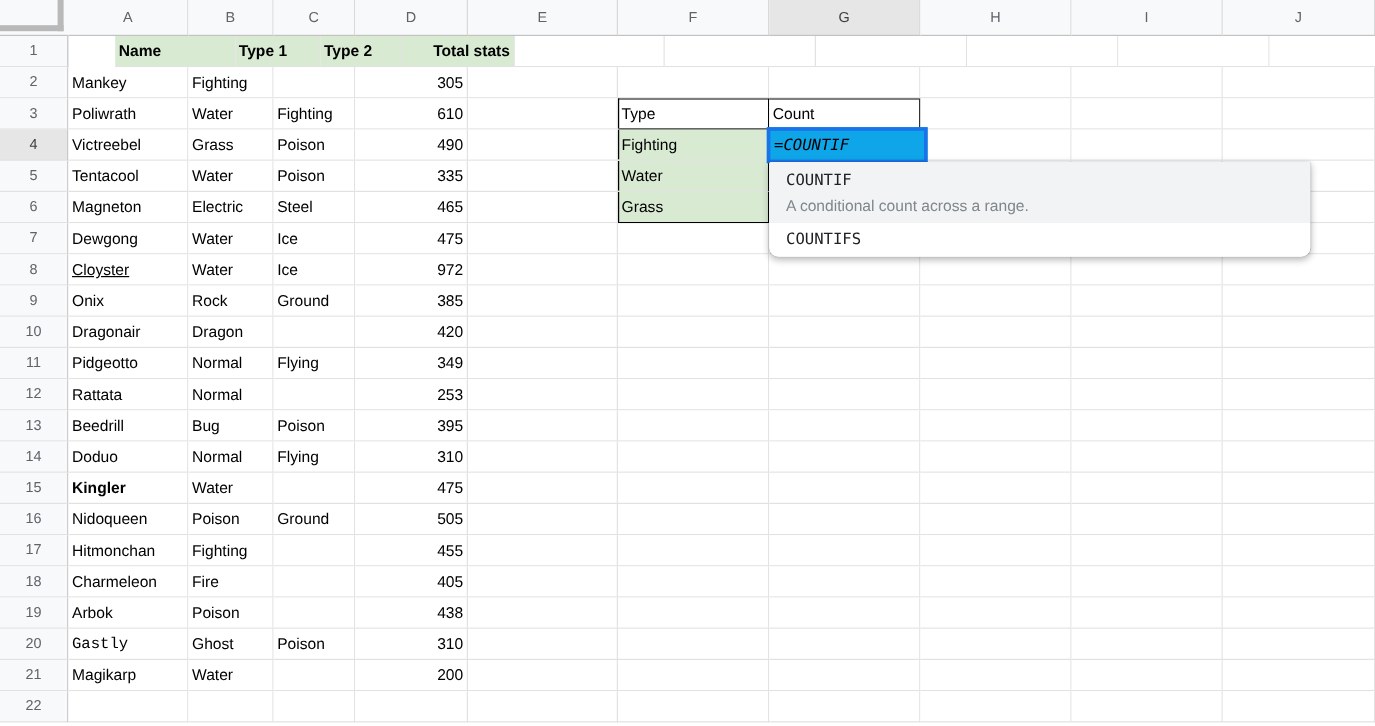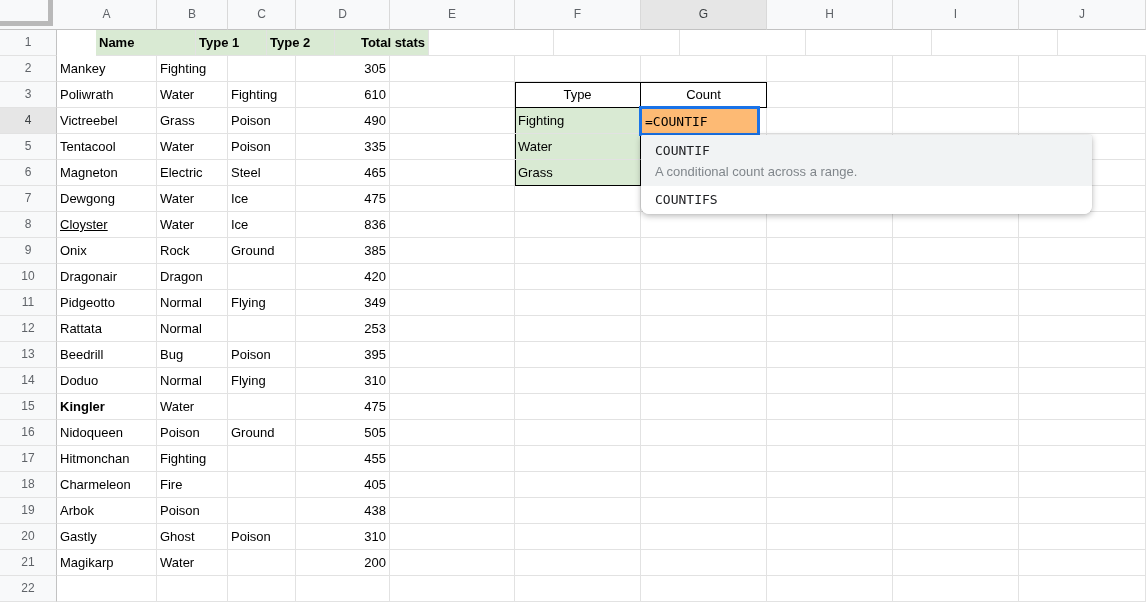--- a/index.html
+++ b/index.html
@@ -30,27 +30,27 @@
     font-size:13px;line-height:25px;padding:0 3px;color:#000;
     white-space:nowrap;overflow:hidden;
   }
   .green{background:#d9ead3;}
   .bold{font-weight:bold;}
   .right{text-align:right;}
   
   .bb-black{border-bottom-color:#000;}
   .br-black{border-right-color:#000;}
   .bdr-left{box-shadow:inset 1px 0 0 #000;}
-  .bdr-top{box-shadow:inset 0 1px 0 #000;text-align:center;}
+  .bdr-top{box-shadow:inset 0 1px 0 #000;}
   .bdr-top.bdr-left{box-shadow:inset 1px 0 0 #000,inset 0 1px 0 #000;}
   
   .sel{
-    position:absolute;left:639px;top:106px;width:121px;height:30px;
-    box-sizing:border-box;border:3px solid #1a73e8;background:#fdba74;z-index:5;
-    padding-left:3px;line-height:24px;
+    position:absolute;left:639px;top:106px;width:134px;height:30px;
+    box-sizing:border-box;border:3px solid #1a73e8;background:#0ea5e9;z-index:5;
+    padding-left:3px;line-height:24px;font-style:italic;
   }
   .mono{font-family:"DejaVu Sans Mono","Liberation Mono",monospace;font-size:13px;color:#000;}
   
   .dropdown{
     position:absolute;left:641px;top:135px;width:451px;z-index:6;background:#fff;
     border-radius:2px 2px 8px 8px;overflow:hidden;
     box-shadow:0 2px 6px rgba(0,0,0,.28),0 0 1px rgba(0,0,0,.2);
   }
   .dd-item{background:#f1f3f4;padding:8px 14px 7px 14px;cursor:pointer;}
   .dd-item2{background:#fff;padding:6px 14px;cursor:pointer;}
@@ -168,21 +168,21 @@
         <div class="cell" style="width: 126px;"></div>
         <div class="cell" style="width: 126px;"></div>
         <div class="cell" style="width: 126px;"></div>
         <div class="cell" style="width: 127px;"></div>
       </div>
       <div class="row">
         <div class="rowhdr">8</div>
         <div class="cell" style="width: 100px; text-decoration: underline;">Cloyster</div>
         <div class="cell" style="width: 71px;">Water</div>
         <div class="cell" style="width: 68px;">Ice</div>
-        <div class="cell right" style="width: 94px;">836</div>
+        <div class="cell right" style="width: 94px;">972</div>
         <div class="cell" style="width: 125px;"></div>
         <div class="cell" style="width: 126px;"></div>
         <div class="cell" style="width: 126px;"></div>
         <div class="cell" style="width: 126px;"></div>
         <div class="cell" style="width: 126px;"></div>
         <div class="cell" style="width: 127px;"></div>
       </div>
       <div class="row">
         <div class="rowhdr">9</div>
         <div class="cell" style="width: 100px;">Onix</div>
@@ -321,21 +321,21 @@
         <div class="cell right" style="width: 94px;">438</div>
         <div class="cell" style="width: 125px;"></div>
         <div class="cell" style="width: 126px;"></div>
         <div class="cell" style="width: 126px;"></div>
         <div class="cell" style="width: 126px;"></div>
         <div class="cell" style="width: 126px;"></div>
         <div class="cell" style="width: 127px;"></div>
       </div>
       <div class="row">
         <div class="rowhdr">20</div>
-        <div class="cell" style="width: 100px;">Gastly</div>
+        <div class="cell" style="width: 100px; font-family: Liberation Mono, monospace;">Gastly</div>
         <div class="cell" style="width: 71px;">Ghost</div>
         <div class="cell" style="width: 68px;">Poison</div>
         <div class="cell right" style="width: 94px;">310</div>
         <div class="cell" style="width: 125px;"></div>
         <div class="cell" style="width: 126px;"></div>
         <div class="cell" style="width: 126px;"></div>
         <div class="cell" style="width: 126px;"></div>
         <div class="cell" style="width: 126px;"></div>
         <div class="cell" style="width: 127px;"></div>
       </div>

